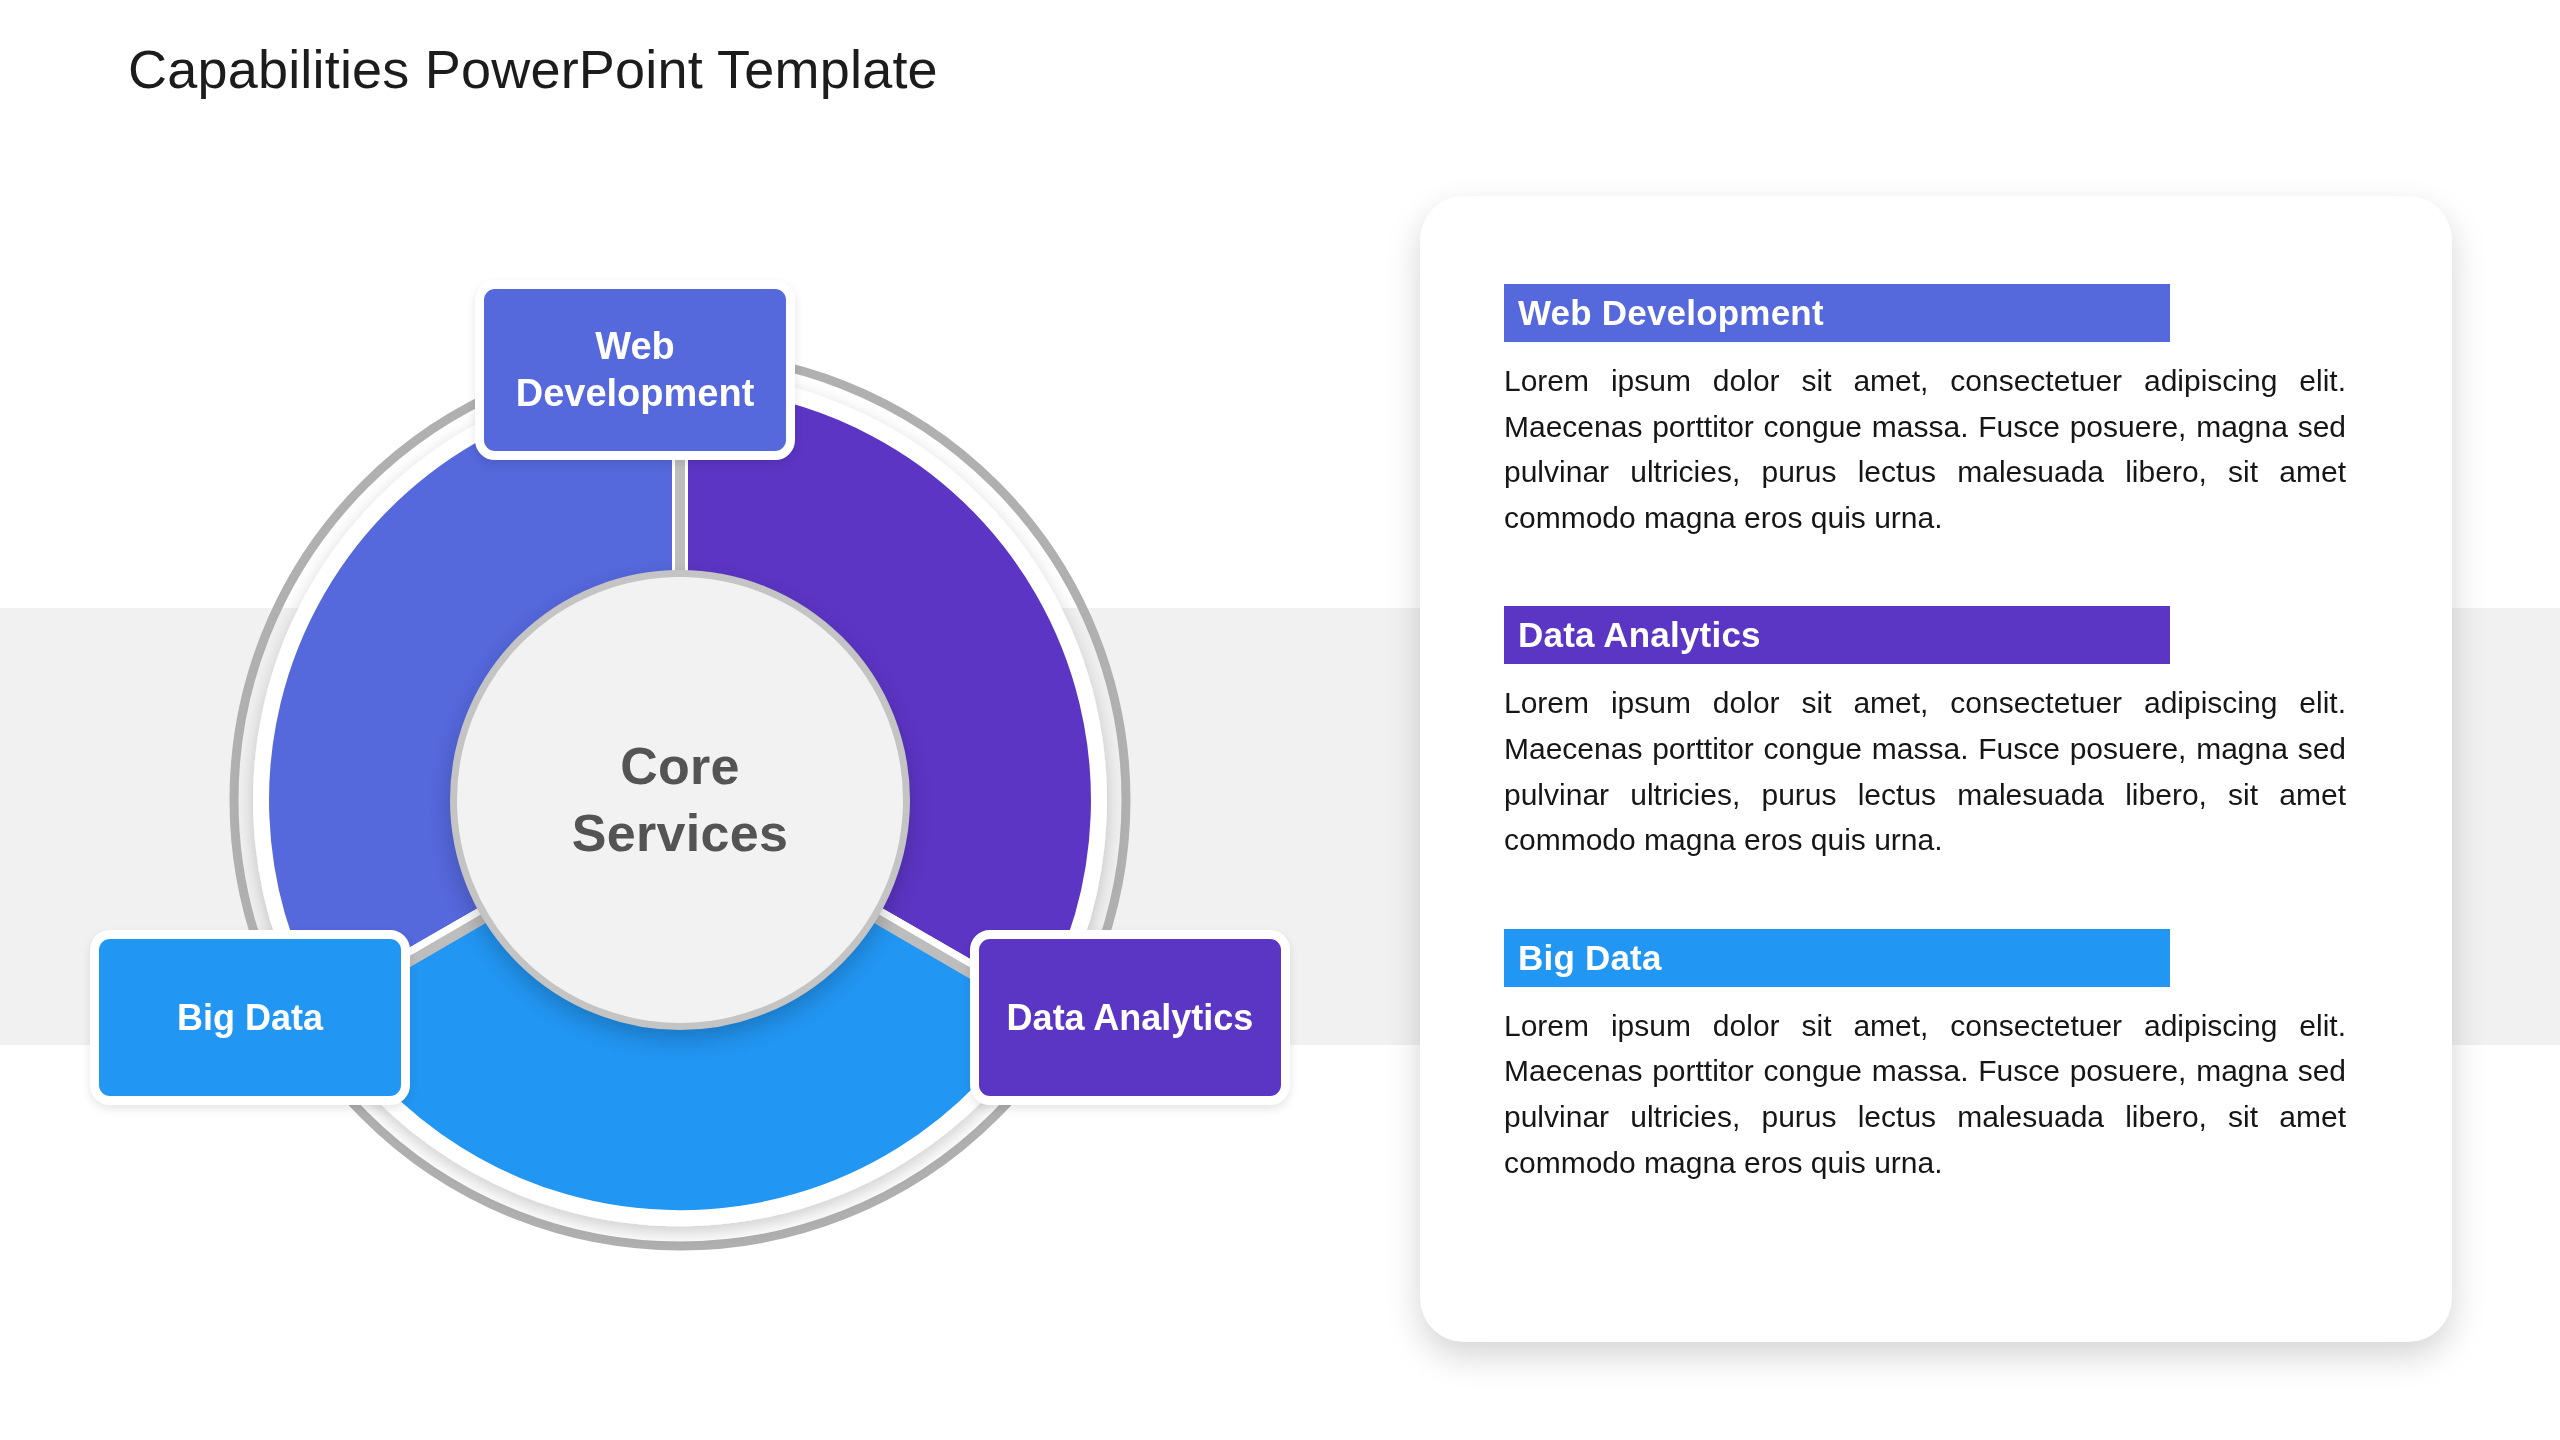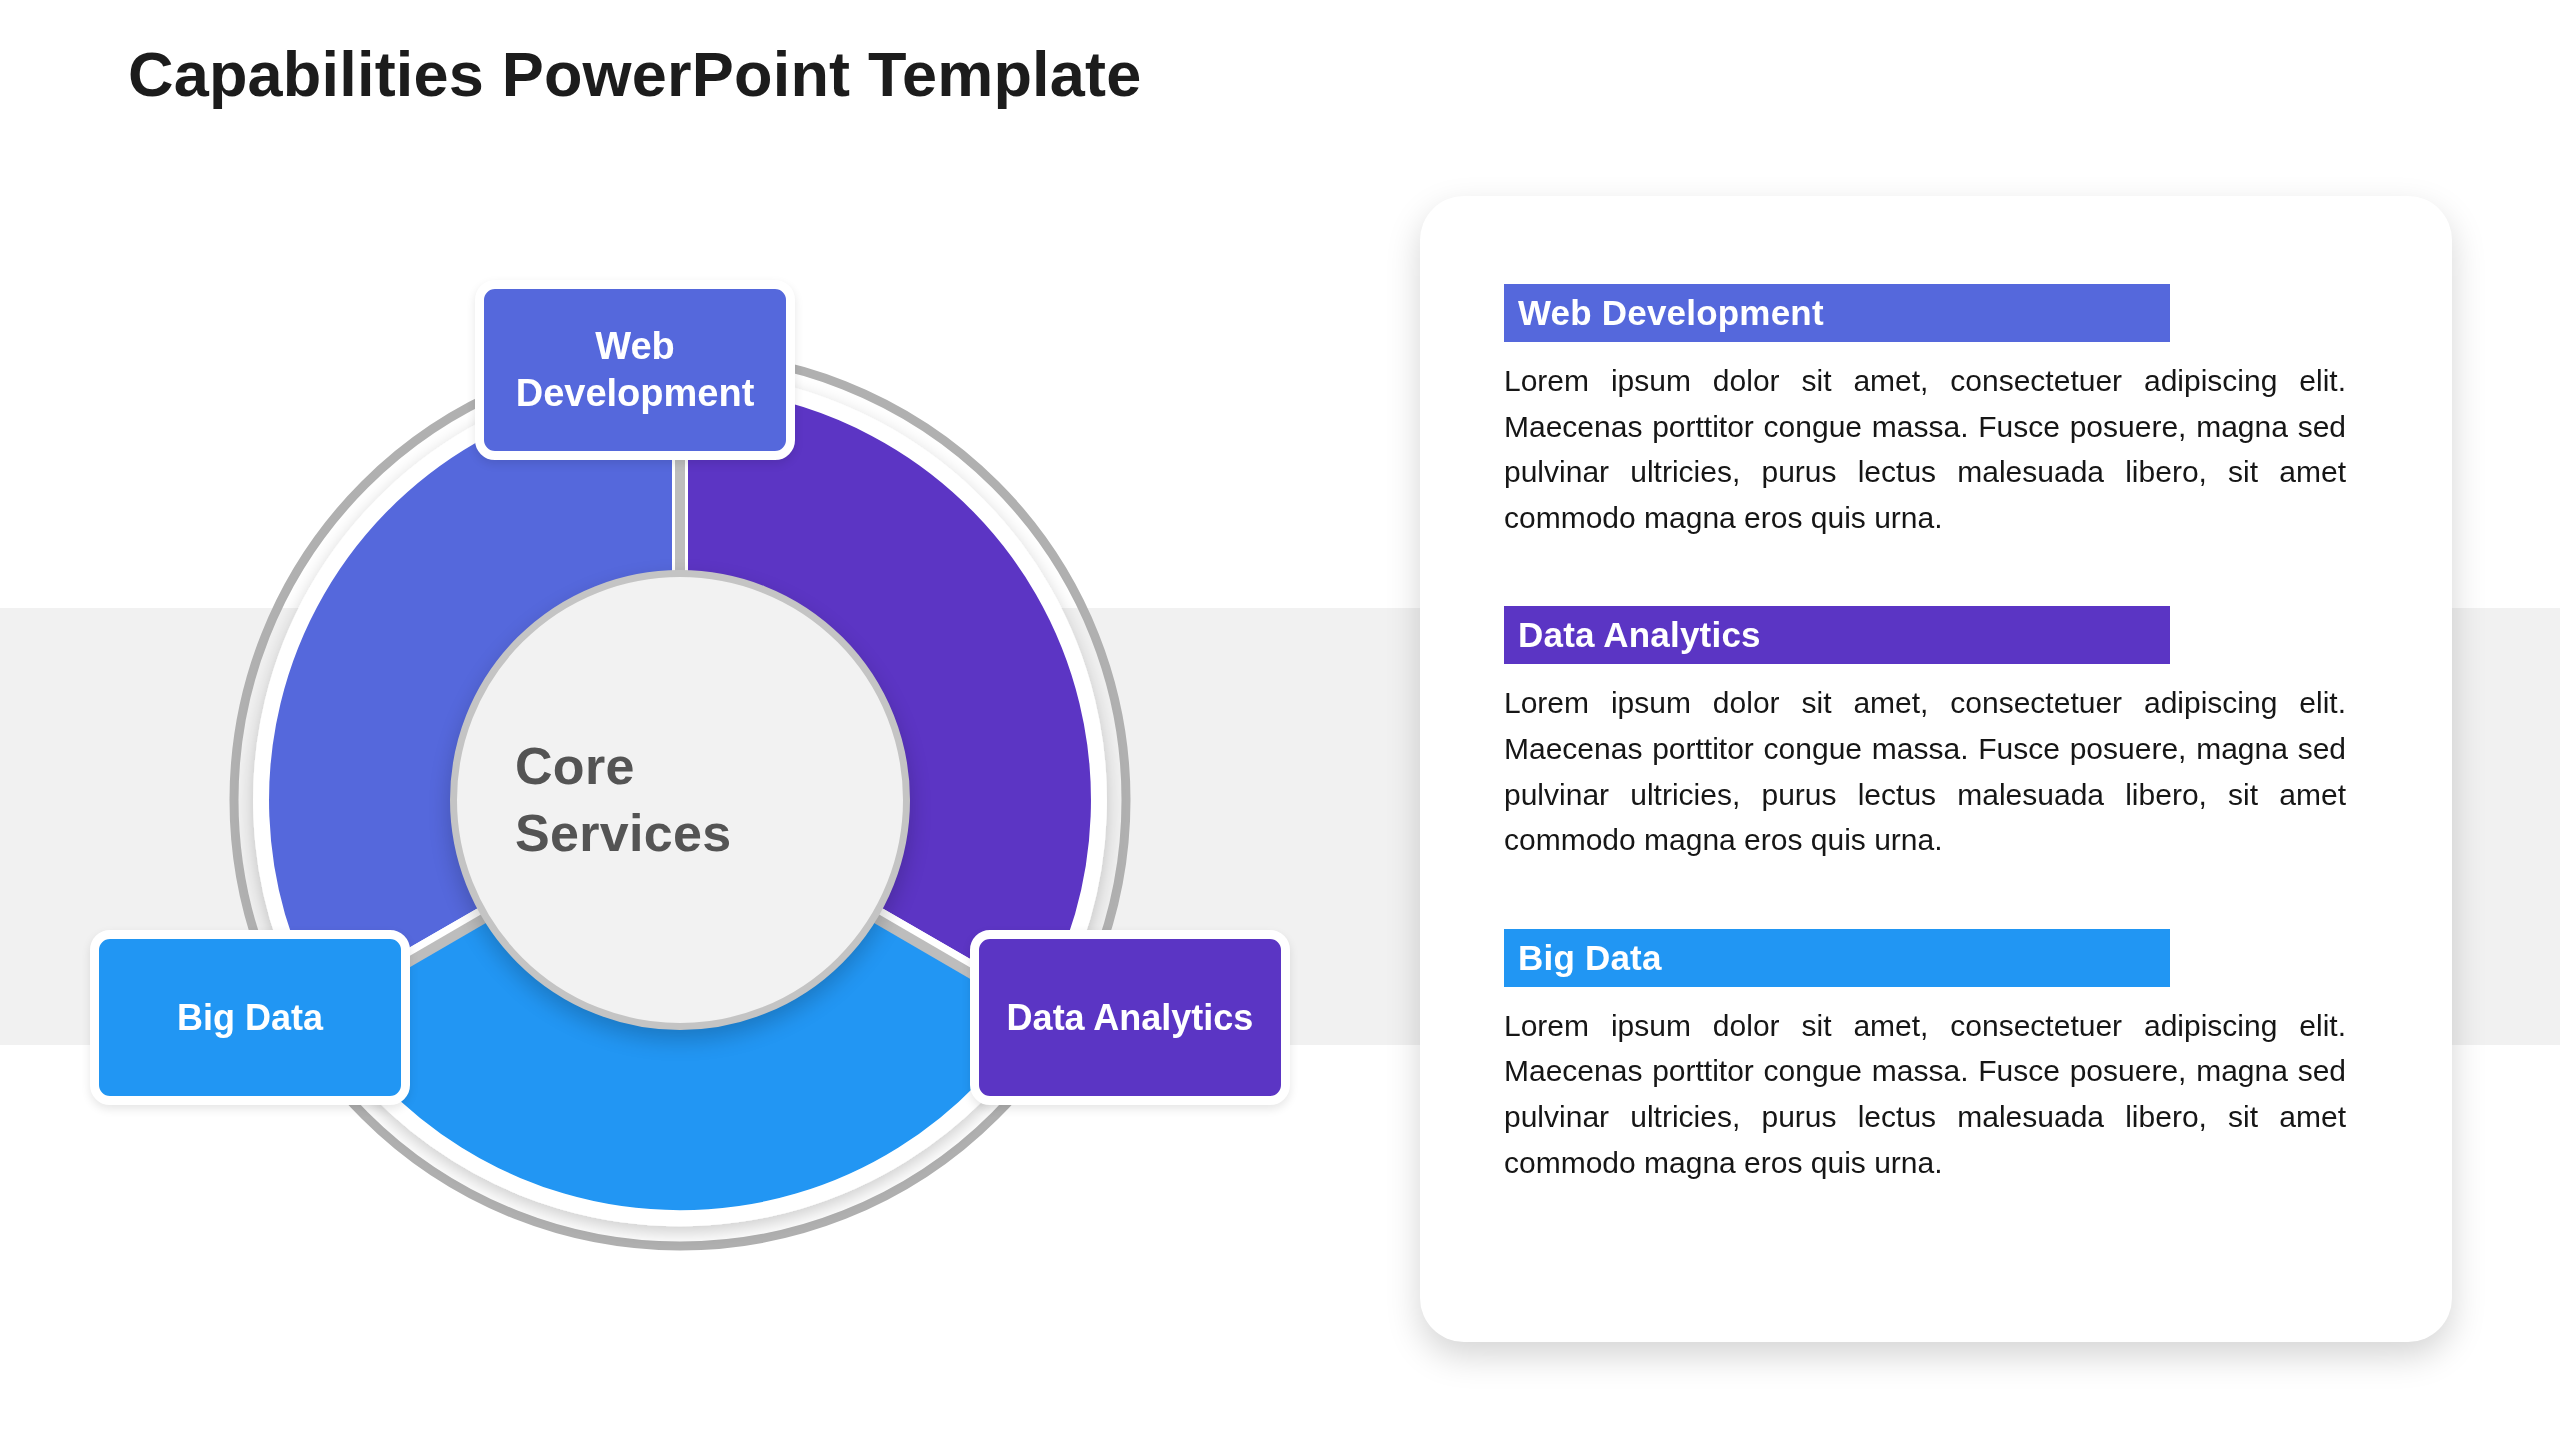--- a/index.html
+++ b/index.html
@@ -25,22 +25,22 @@
     width: 2560px;
     height: 437px;
     background: #f1f1f1;
   }
 
   
   .slide-title {
     position: absolute;
     left: 128px;
     top: 38px;
-    font-size: 63px;
-    font-weight: 700;
+    font-size: 54px;
+    font-weight: 400;
     color: #1c1c1c;
     letter-spacing: 0.2px;
     white-space: nowrap;
   }
 
   
   .diagram {
     position: absolute;
     left: 90px;
     top: 280px;
@@ -70,21 +70,21 @@
     width: 460px;
     height: 460px;
     border-radius: 50%;
     background: #f2f2f2;
     border: 7px solid #c4c4c4;
     box-sizing: border-box;
     box-shadow: 0 10px 22px rgba(0,0,0,0.20);
     display: flex;
     align-items: center;
     justify-content: center;
-    text-align: left;
+    text-align: center;
     z-index: 6;
   }
   .core-label {
     font-size: 52px;
     font-weight: bold;
     color: #545454;
     line-height: 1.28;
     letter-spacing: 0.3px;
     max-width: 330px;
   }

